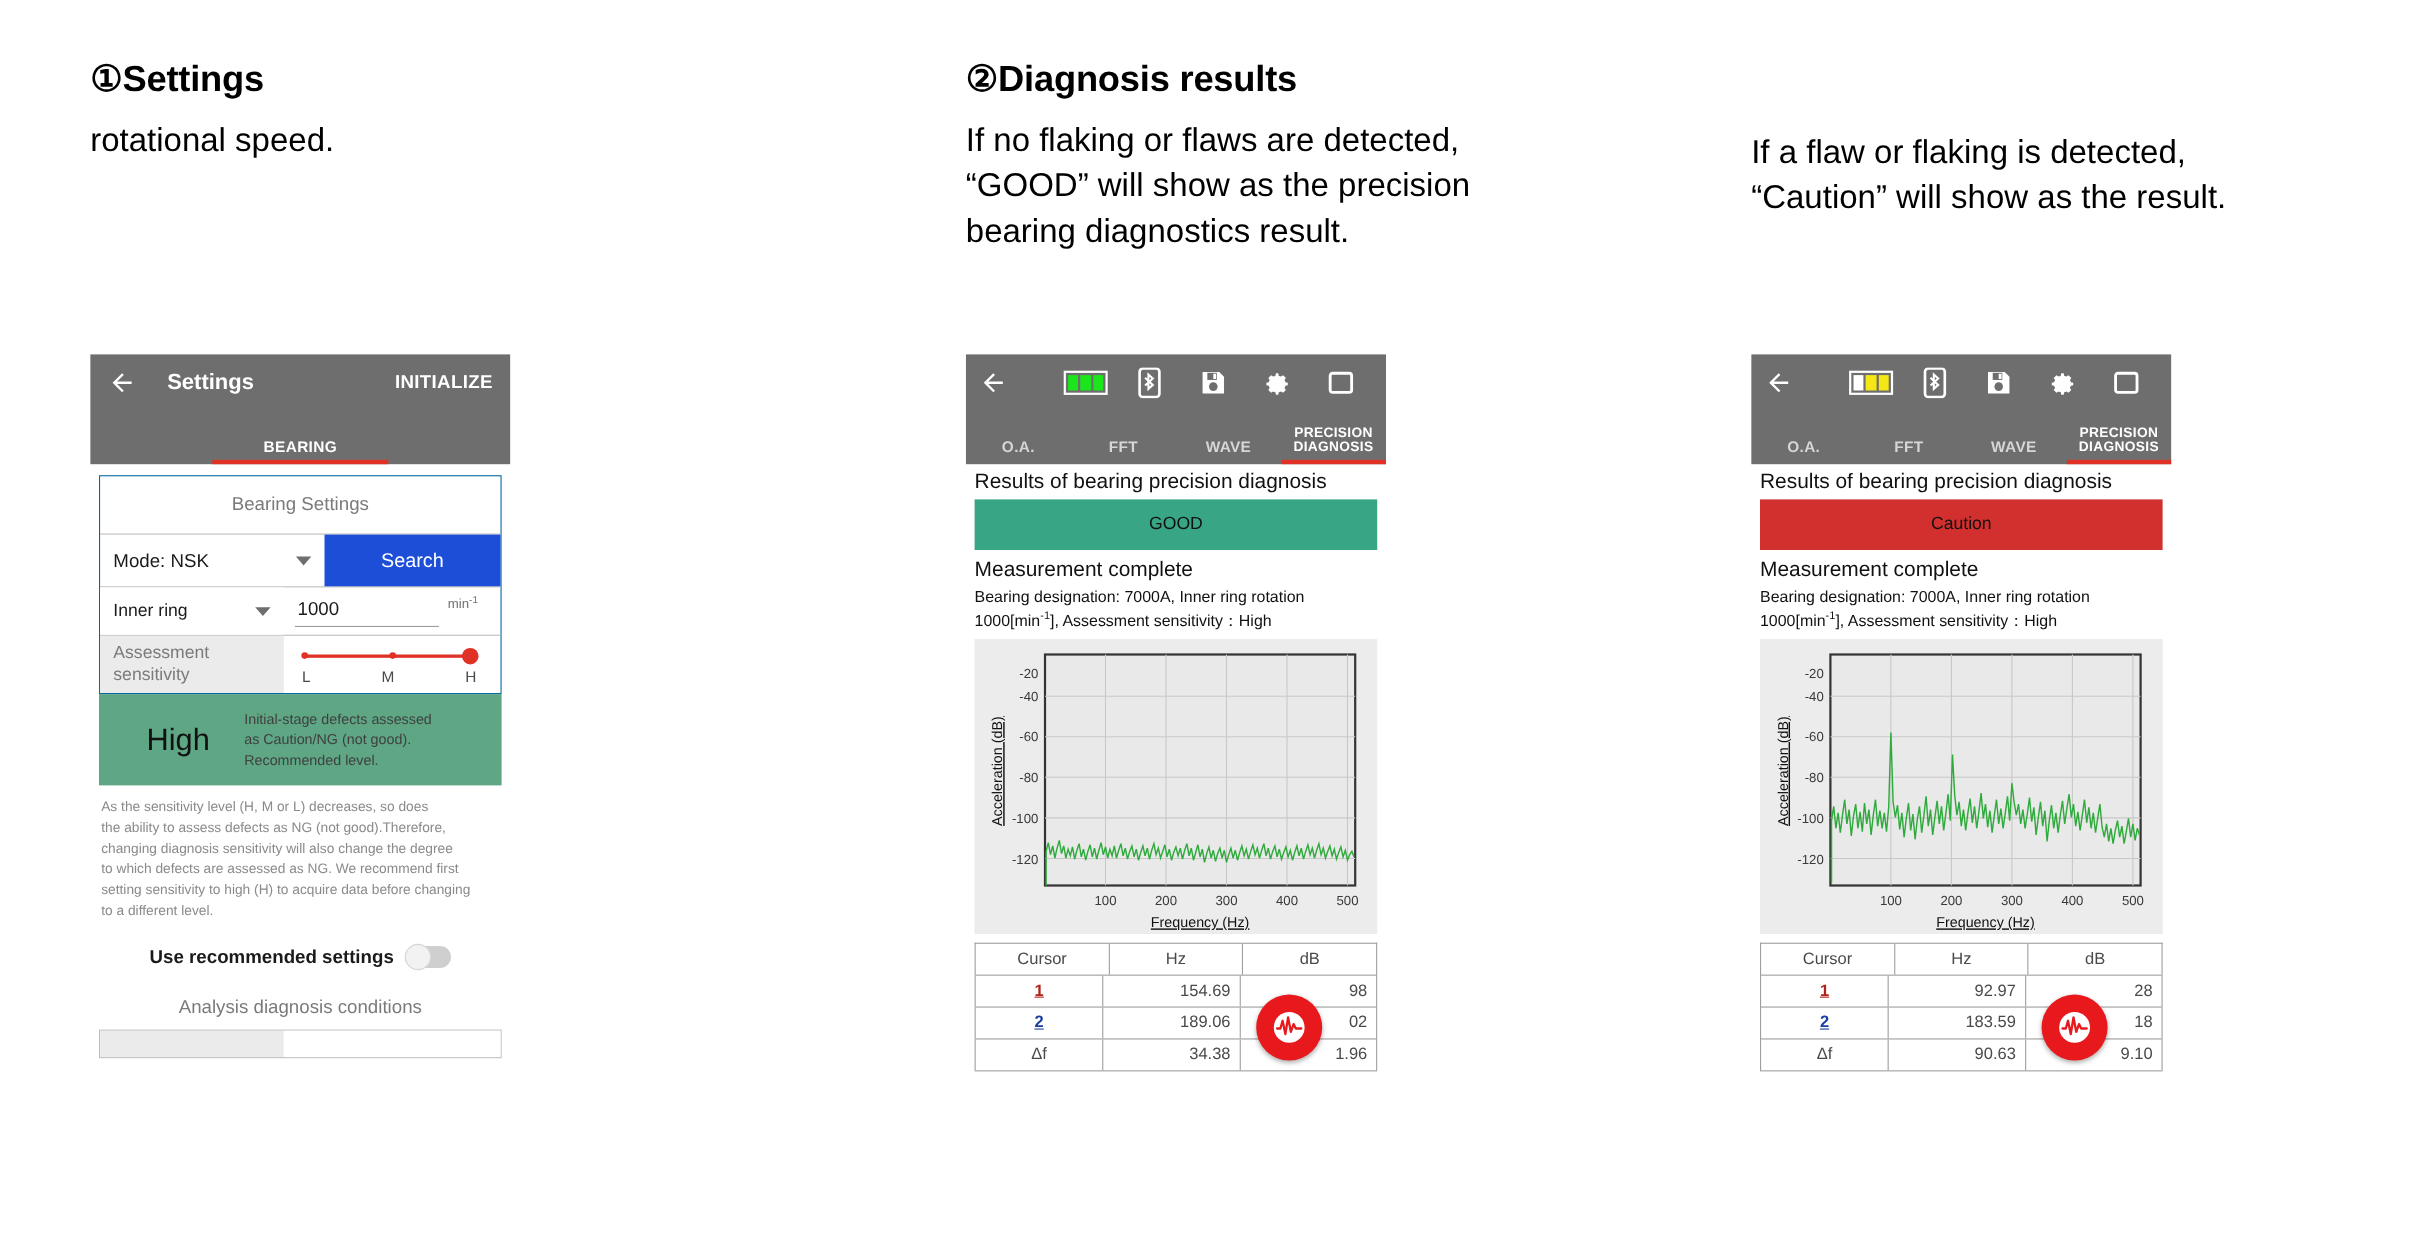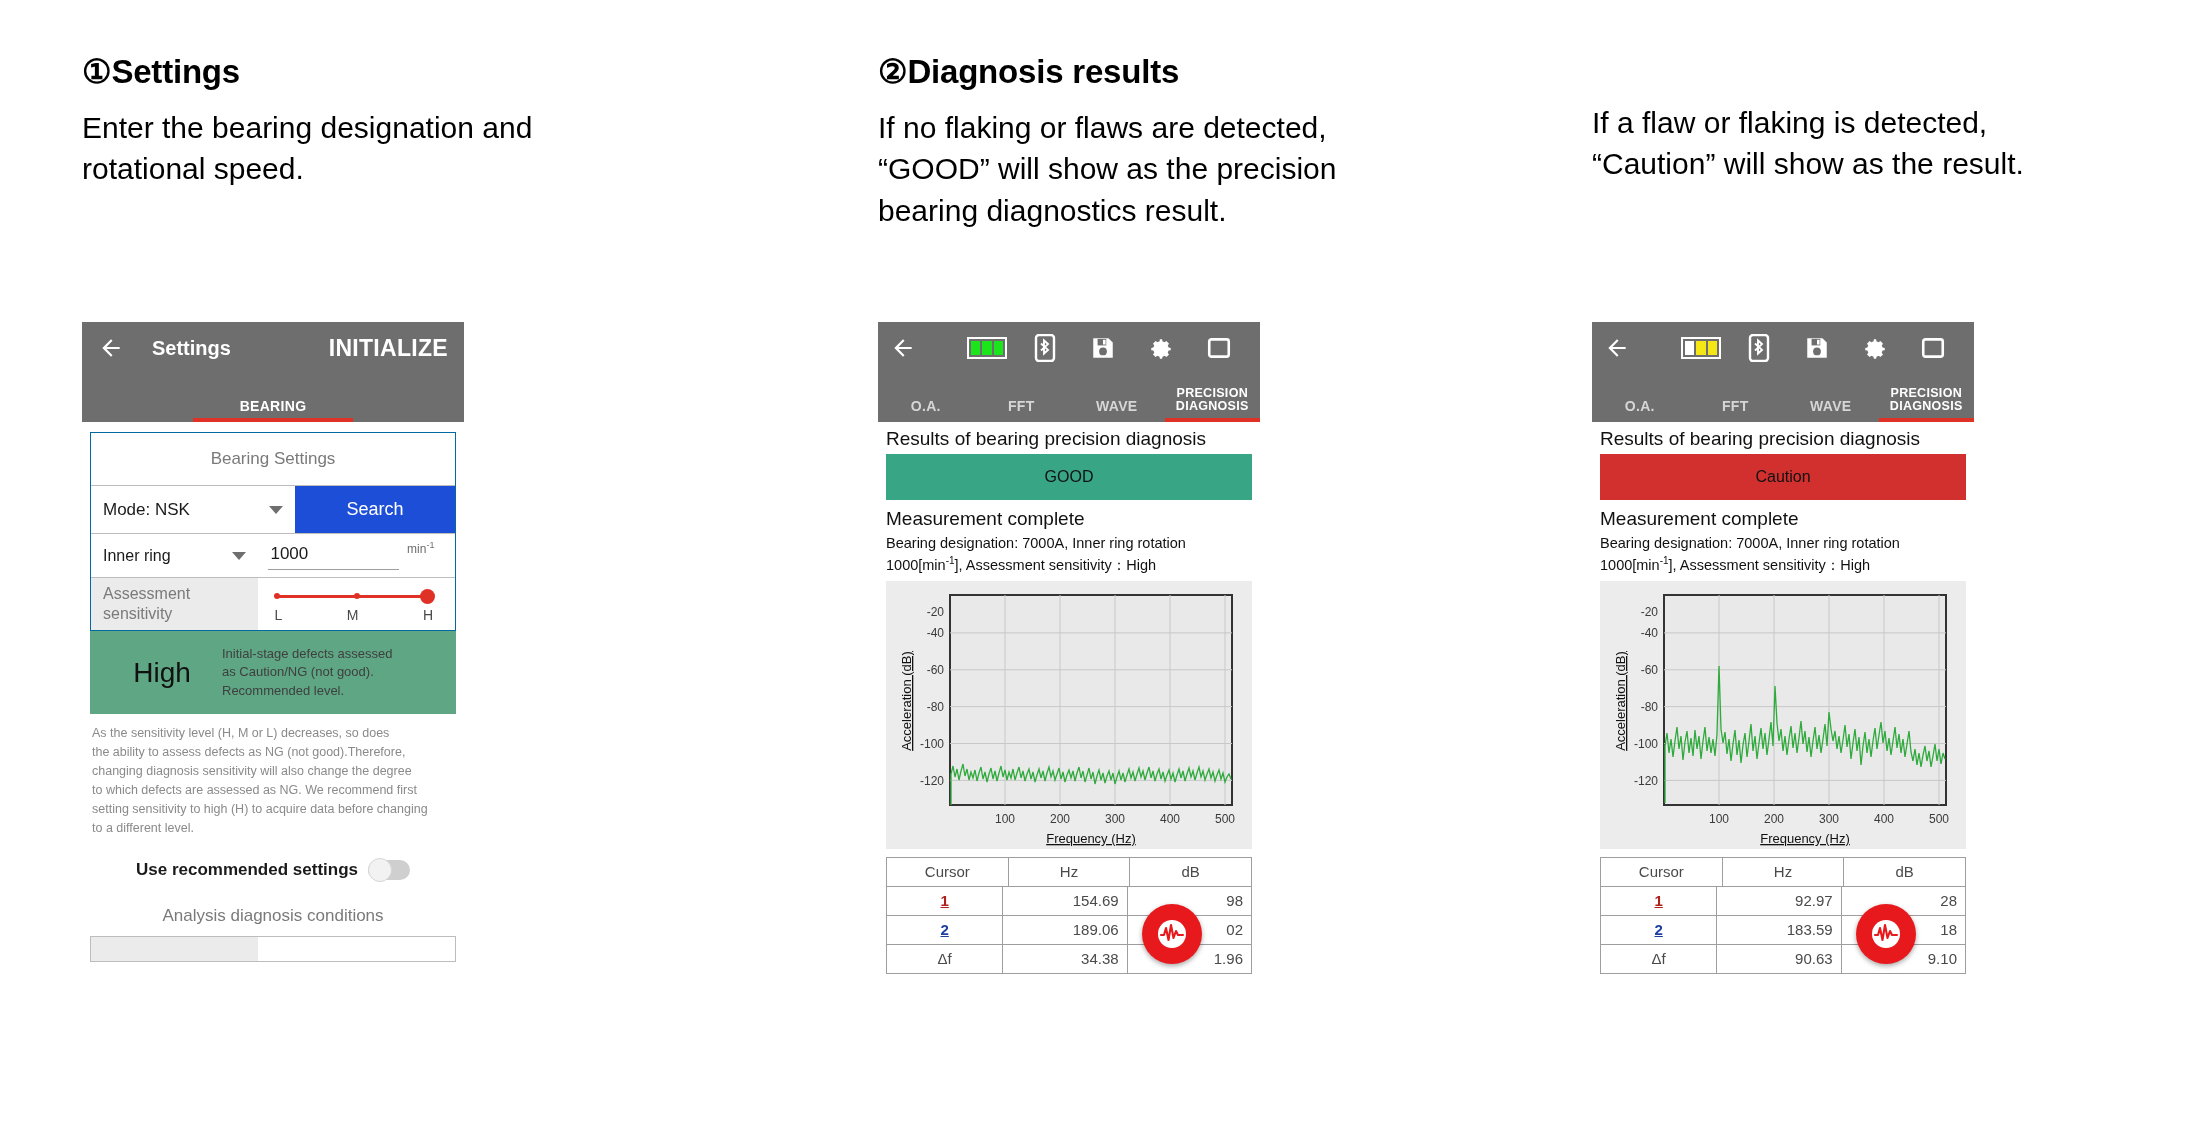--- a/index.html
+++ b/index.html
@@ -27,21 +27,21 @@
   .phone {
     position: absolute; background:#ffffff; overflow:hidden;
   }
 
   
   .appbar { background:#6e6e6e; position:relative; width:100%; }
   .appbar-row1 { display:flex; align-items:center; height:52px; padding:0 16px; }
   .back-arrow { width:26px; height:26px; position:relative; flex:0 0 auto; }
   .back-arrow svg { display:block; }
   .appbar-title { color:#fff; font-size:20px; font-weight:bold; margin-left:28px; }
-  .appbar-action { color:#fff; font-size:23px; font-weight:bold; margin-left:auto; letter-spacing:.3px;}
+  .appbar-action { color:#fff; font-size:17px; font-weight:bold; margin-left:auto; letter-spacing:.3px;}
 
   .tabrow { display:flex; align-items:flex-end; height:48px; position:relative; }
   .tab {
     flex:1; text-align:center; color:#d6d6d6; font-size:14px;
     font-weight:bold; letter-spacing:.3px; padding-bottom:8px; line-height:1.1;
   }
   .tab.active { color:#ffffff; }
   .tab-underline { position:absolute; bottom:0; height:4px; background:#e03127; }
 
   
@@ -141,35 +141,34 @@
   .batt i { flex:1; display:block; }
 </style>
 </head>
 <body>
 
 <div class="page">
 
   <div class="col-head" style="left:82px; top:52px;">
     <div class="col-title">①Settings</div>
     <div class="col-desc" style="margin-top:16px;">
-      <div>Enter the bearing designation and</div>
       <div>rotational speed.</div>
     </div>
   </div>
 
   <div class="col-head" style="left:878px; top:52px;">
     <div class="col-title">②Diagnosis results</div>
     <div class="col-desc" style="margin-top:16px;">
       <div>If no flaking or flaws are detected,</div>
       <div>“GOOD” will show as the precision</div>
       <div>bearing diagnostics result.</div>
     </div>
   </div>
 
-  <div class="col-head" style="left:1592px; top:102px;">
+  <div class="col-head" style="left:1592px; top:118px;">
     <div class="col-desc">
       <div>If a flaw or flaking is detected,</div>
       <div>“Caution” will show as the result.</div>
     </div>
   </div>
 
   <div class="phone" style="left:82px; top:322px; width:382px; height:764px;">
 
     <div class="appbar">
       <div class="appbar-row1">

